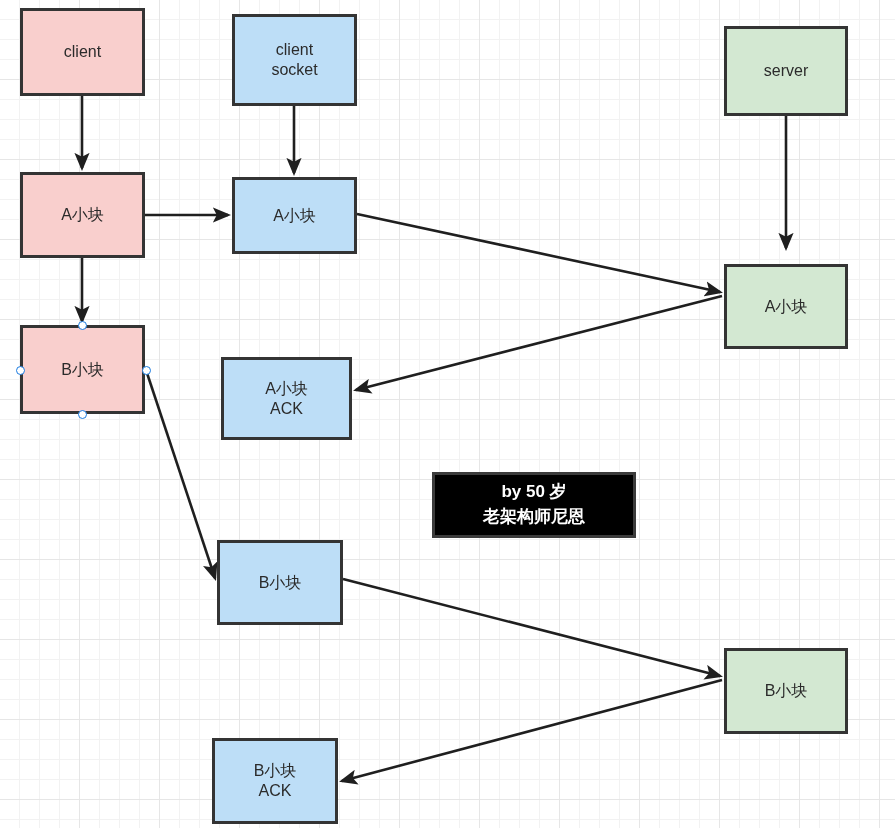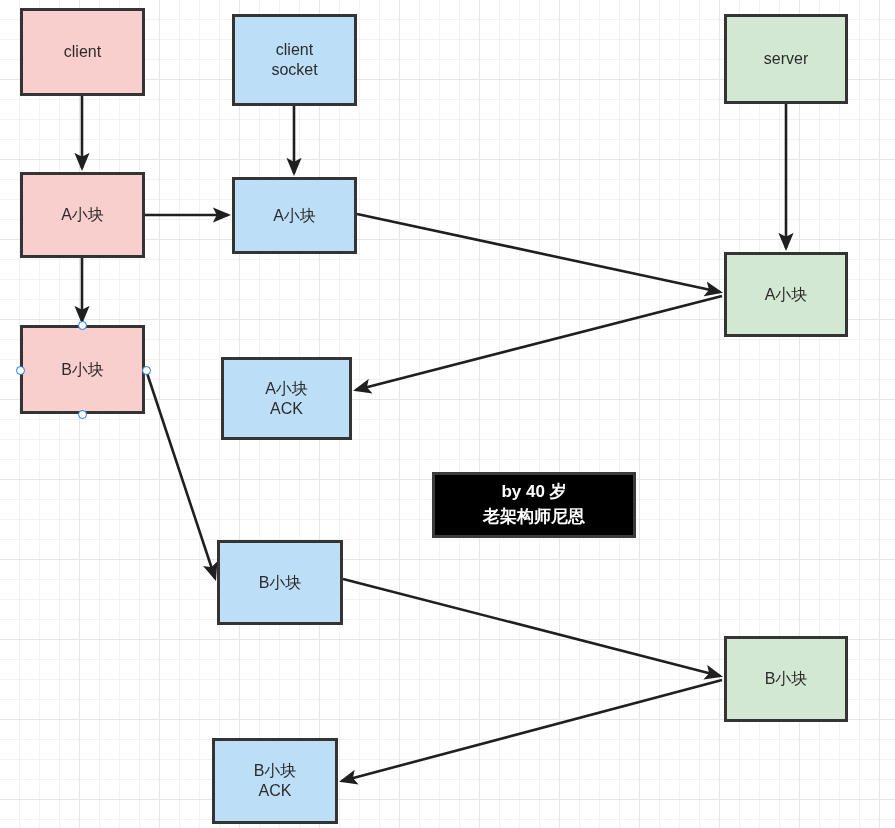--- a/index.html
+++ b/index.html
@@ -38,21 +38,21 @@
     align-items: center;
     justify-content: center;
     text-align: center;
     font-size: 16px;
     line-height: 1.25;
     color: #2b2b2b;
     white-space: pre-line;
   }
   .node.pink   { background: #f9cfcd; }
   .node.blue   { background: #bddef7; }
-  .node.green  { background: #d3e8d2; }
+  .node.green  { background: #d3e8d2; margin-top: 12px; }
   .watermark-box {
     position: absolute;
     box-sizing: border-box;
     background: #000000;
     border: 3px solid #3b3b3b;
     color: #ffffff;
     font-weight: bold;
     font-size: 17px;
     line-height: 1.45;
     display: flex;
@@ -124,17 +124,17 @@
 ACK</div>
     </div>
 
   <div id="handle-layer">
       <div class="handle" style="left: 82px; top: 325px;"></div>
       <div class="handle" style="left: 20px; top: 370px;"></div>
       <div class="handle" style="left: 146px; top: 370px;"></div>
       <div class="handle" style="left: 82px; top: 414px;"></div>
     </div>
 
-  <div class="watermark-box" style="left: 432px; top: 472px; width: 204px; height: 66px;">by 40 岁
+  <div class="watermark-box" style="left: 432px; top: 472px; width: 204px; height: 66px;">by 50 岁
 老架构师尼恩</div>
 
 
 </div>
 
 </body></html>

